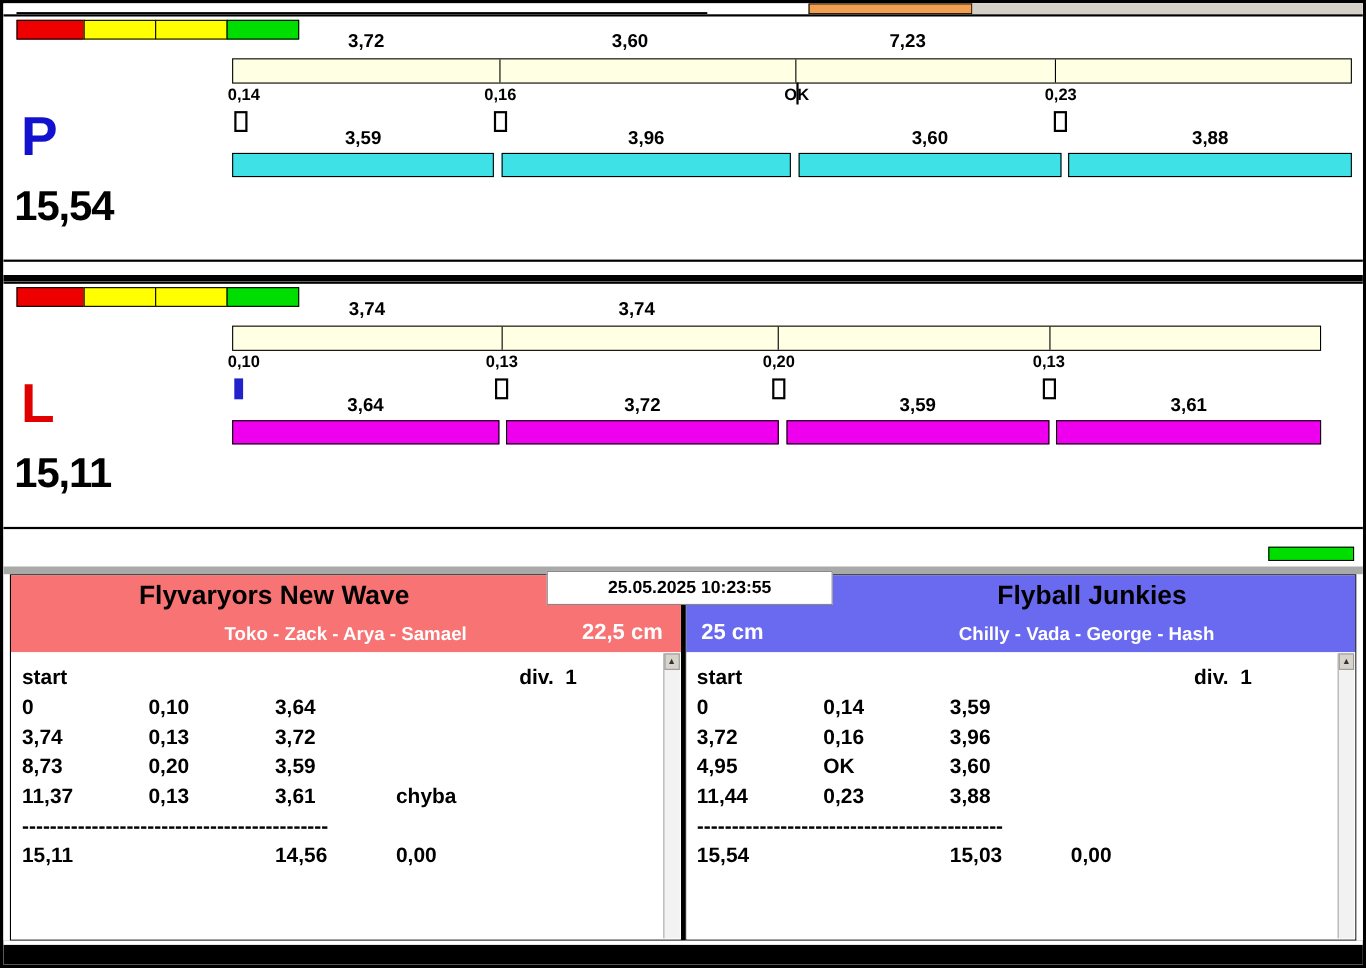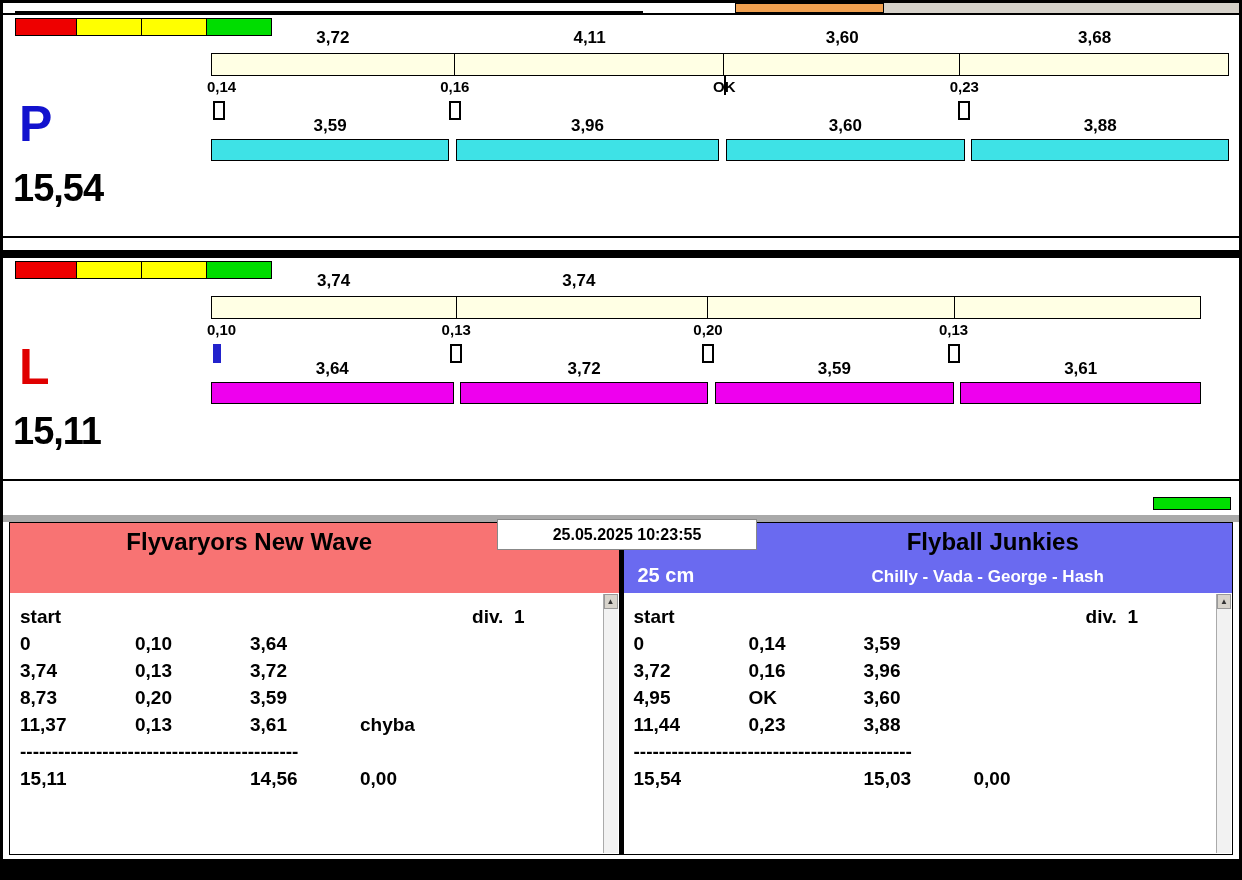--- a/index.html
+++ b/index.html
@@ -86,23 +86,22 @@
       <span class="leg-seg first" style="background: rgb(238, 0, 0);"></span>
       <span class="leg-seg" style="background: rgb(255, 255, 0);"></span>
       <span class="leg-seg" style="background: rgb(255, 255, 0);"></span>
       <span class="leg-seg" style="background: rgb(0, 221, 0);"></span>
     </div>
     <div class="lane-letter" style="color: rgb(18, 18, 206);">P</div>
     <div class="lane-total">15,54</div>
     <div class="bars">
       <div class="times-row top">
         <span class="time-cell" style="width:23.95%">3,72</span>
-        <span class="time-cell" style="width:26.47%">4,11</span>
         <span class="time-cell" style="width:23.18%">3,60</span>
-        <span class="time-cell" style="width:26.40%">3,68</span>
+        <span class="time-cell" style="width:26.40%">7,23</span>
       </div>
       <div class="cream-bar">
         <span class="cream-seg" style="width:23.95%"></span>
         <span class="cream-seg" style="width:26.47%"></span>
         <span class="cream-seg" style="width:23.18%"></span>
         <span class="cream-seg last" style="width:26.40%"></span>
       </div>
       <span class="tick long" style="left:50.42%"></span>
       <span class="mark-label" style="left:-4px">0,14</span>
       <span class="mark-label ctr" style="left:23.95%">0,16</span>
@@ -178,20 +177,24 @@
   </div>
 
   <div class="teams-section">
     <div class="gray-band"></div>
     <div class="datetime-box">25.05.2025 10:23:55</div>
     <div class="teams-wrap">
 
       <div class="team-col left">
         <div class="team-header" style="background: rgb(248, 115, 115);">
           <div class="team-title">Flyvaryors New Wave</div>
+          <div class="team-sub">
+            <span class="team-members">Toko - Zack - Arya - Samael</span>
+            <span class="height-badge">22,5 cm</span>
+          </div>
         </div>
         <div class="team-table">
           <div class="t-row start-row">
             <span class="start-label">start</span>
             <span class="div-label">div.  1</span>
           </div>
           <div class="t-row">
             <span class="c1">0</span>
             <span class="c2">0,10</span>
             <span class="c3">3,64</span>

